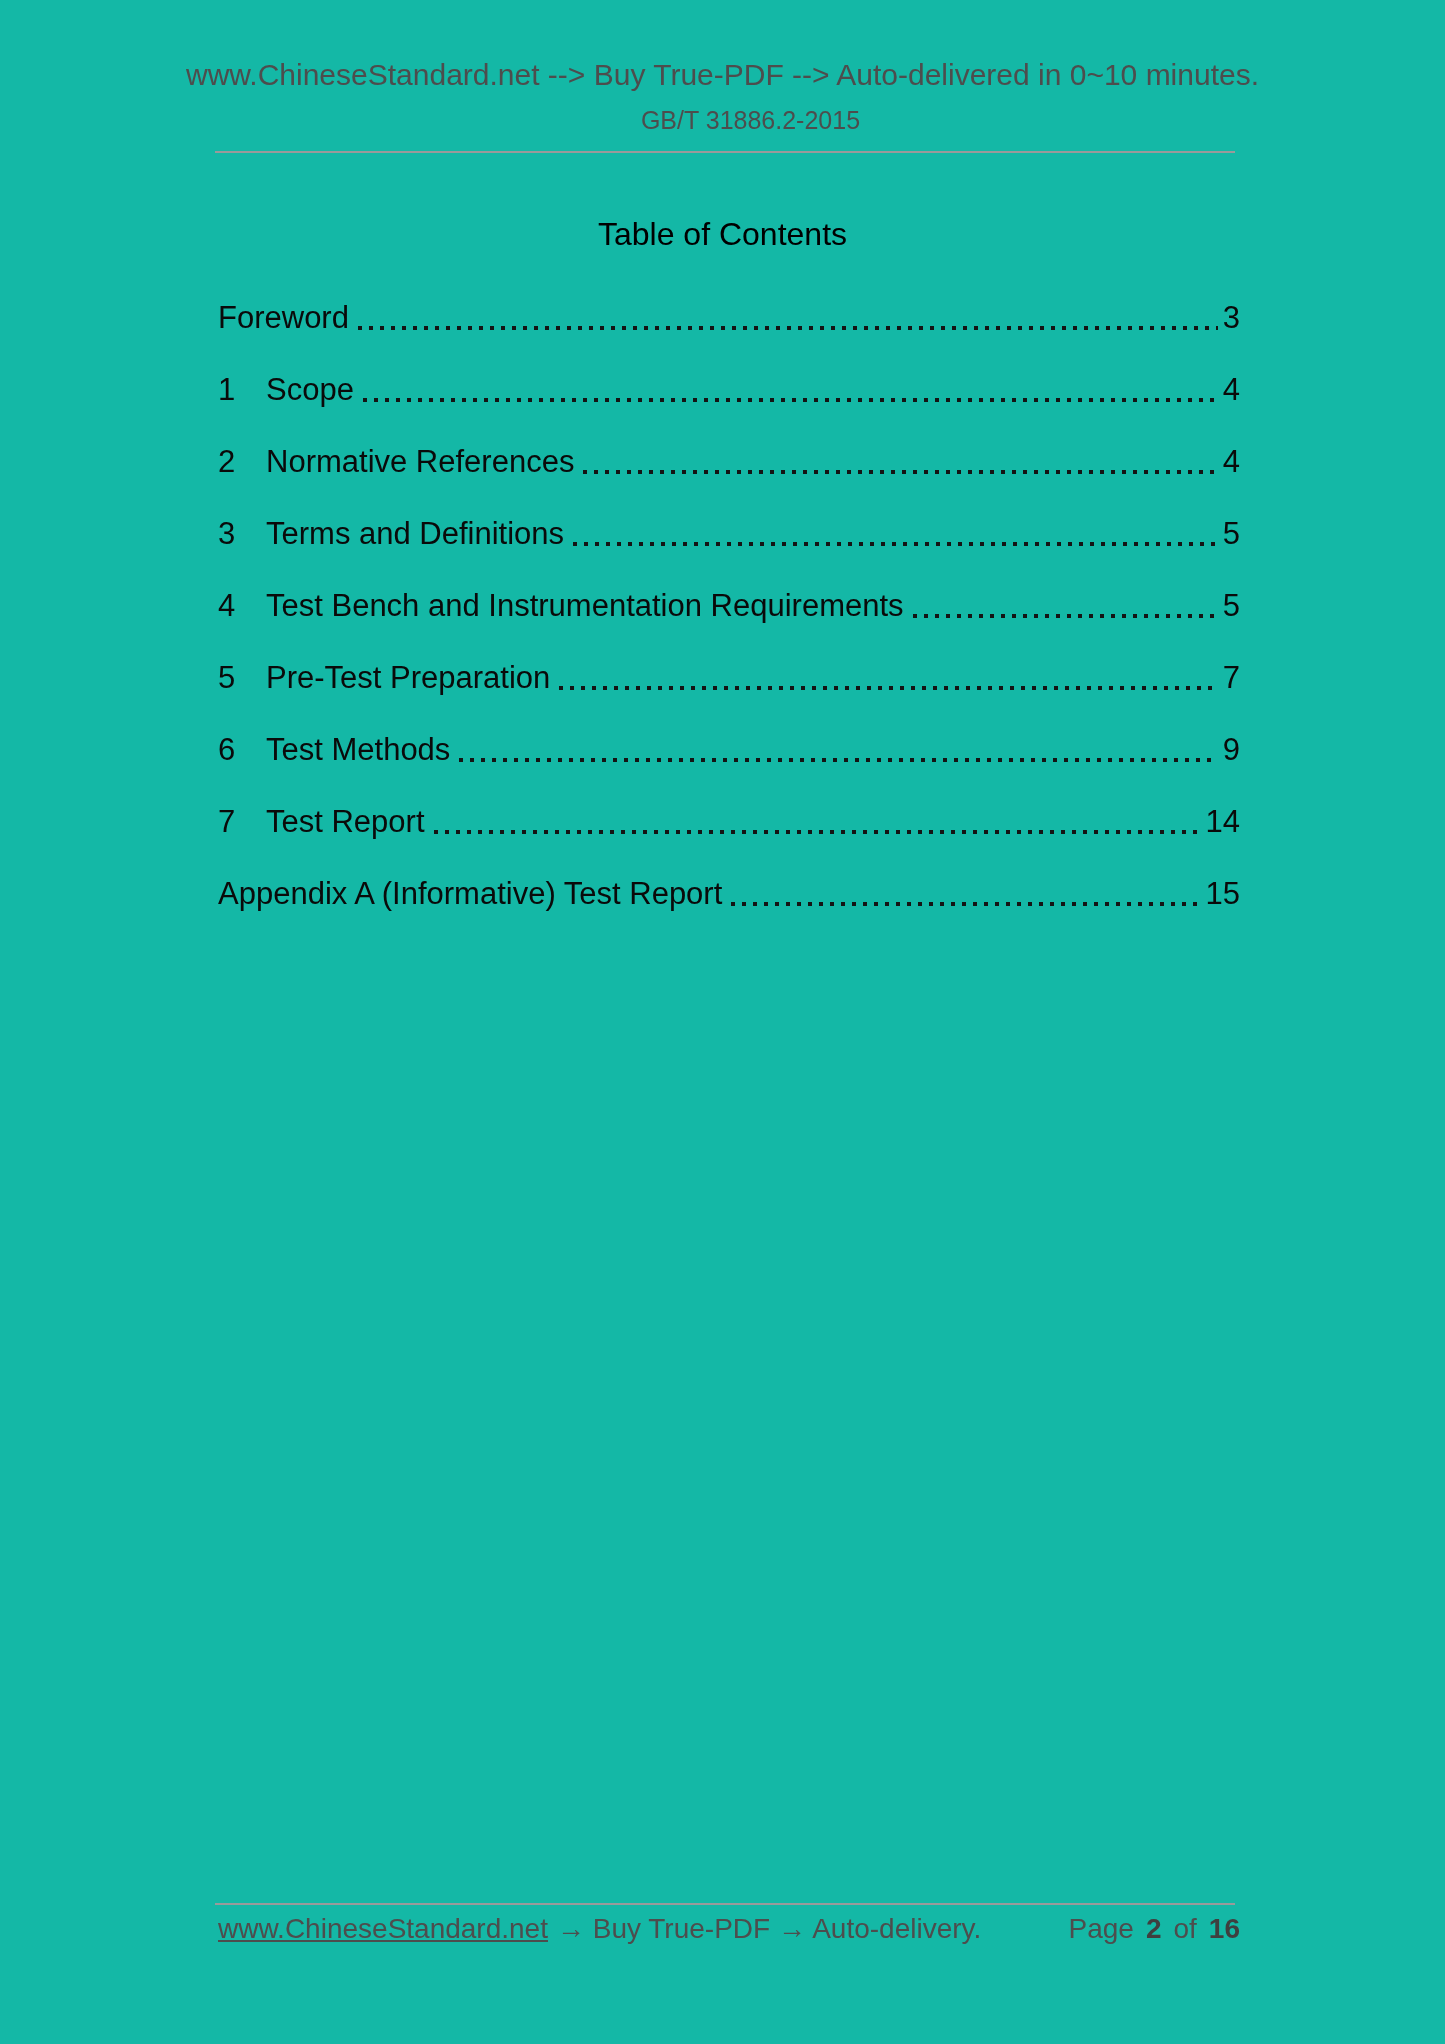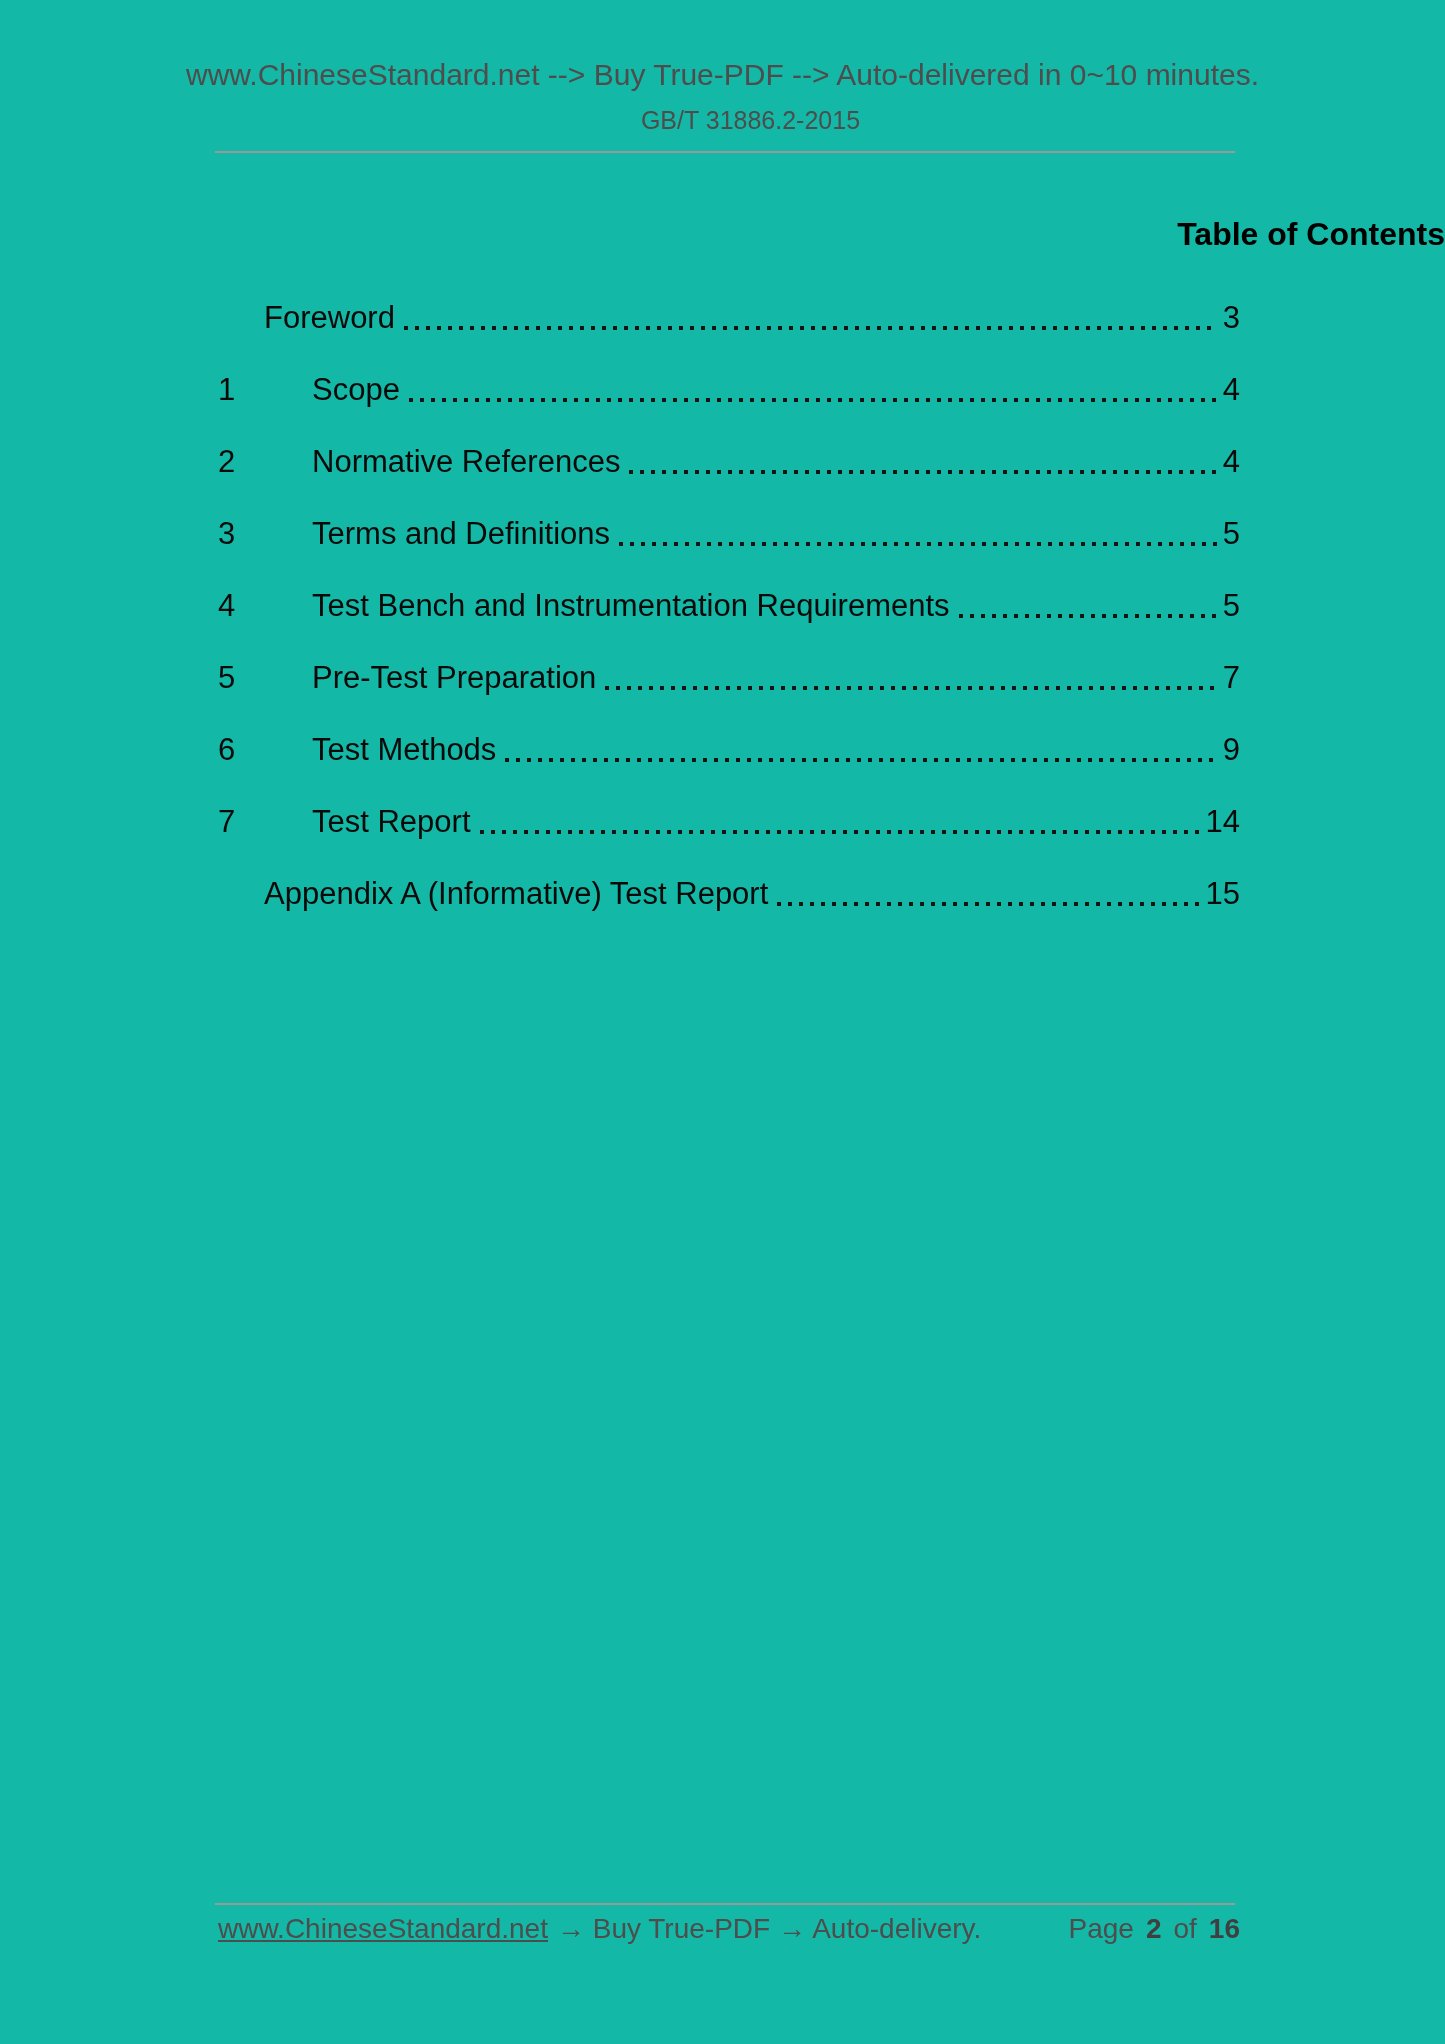--- a/index.html
+++ b/index.html
@@ -39,23 +39,23 @@
     background: #9a9a9a;
   }
   .rule-header { top: 151px; }
   .rule-footer { top: 1903px; }
 
   
   .toc-title {
     position: absolute;
     top: 216px; left: 0;
     width: 100%;
-    text-align: right;
+    text-align: center;
     font-size: 32px;
-    font-weight: 700;
+    font-weight: 400;
     color: #000000;
   }
   .toc-list {
     position: absolute;
     top: 282px;
     left: 218px;
     width: 1022px;
   }
   .toc-row {
     display: flex;
@@ -65,21 +65,20 @@
     color: #0a0a0a;
   }
   .toc-num {
     flex: none;
     width: 48px;
   }
   .toc-num:empty { display: none; }
   .toc-label {
     flex: none;
     white-space: nowrap;
-    margin-left: 46px;
   }
   .toc-leader {
     flex: 1 1 auto;
     height: 4px;
     margin: 0 5px 0 9px;
     align-self: center;
     transform: translateY(10px);
     background-image: repeating-linear-gradient(to right, #141414 0px, #141414 4px, transparent 4px, transparent 11px);
   }
   .toc-page {

